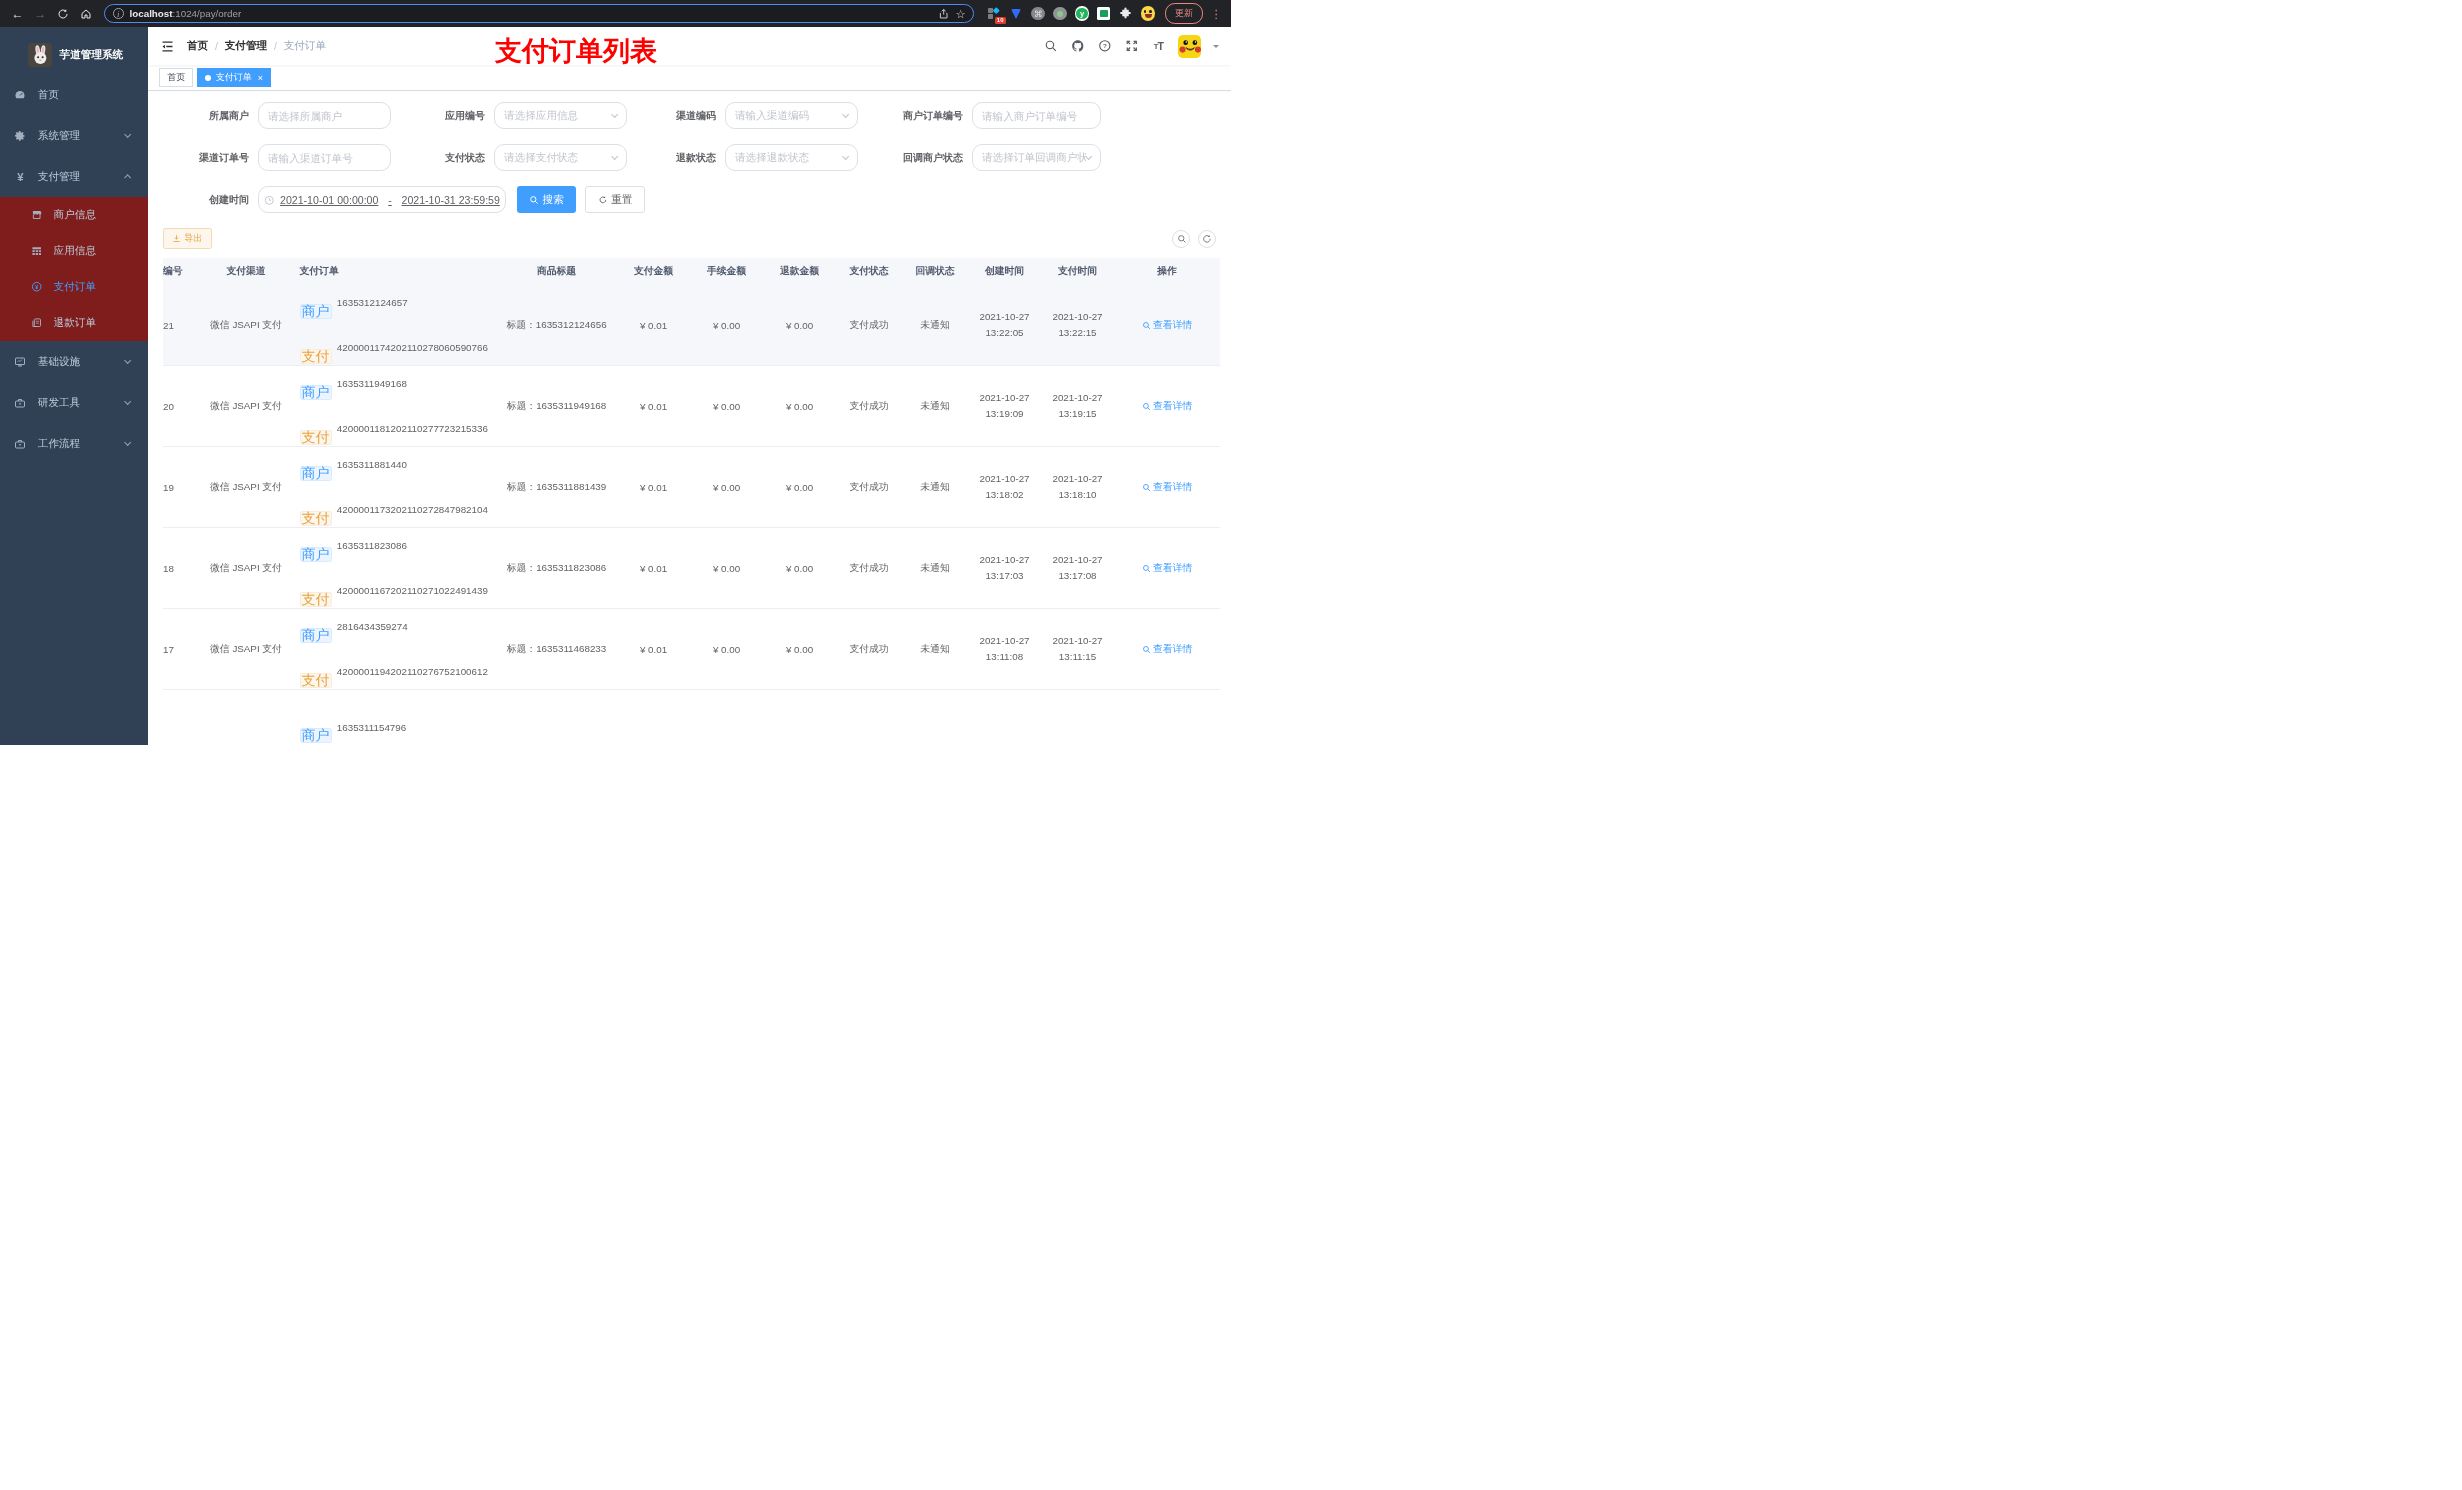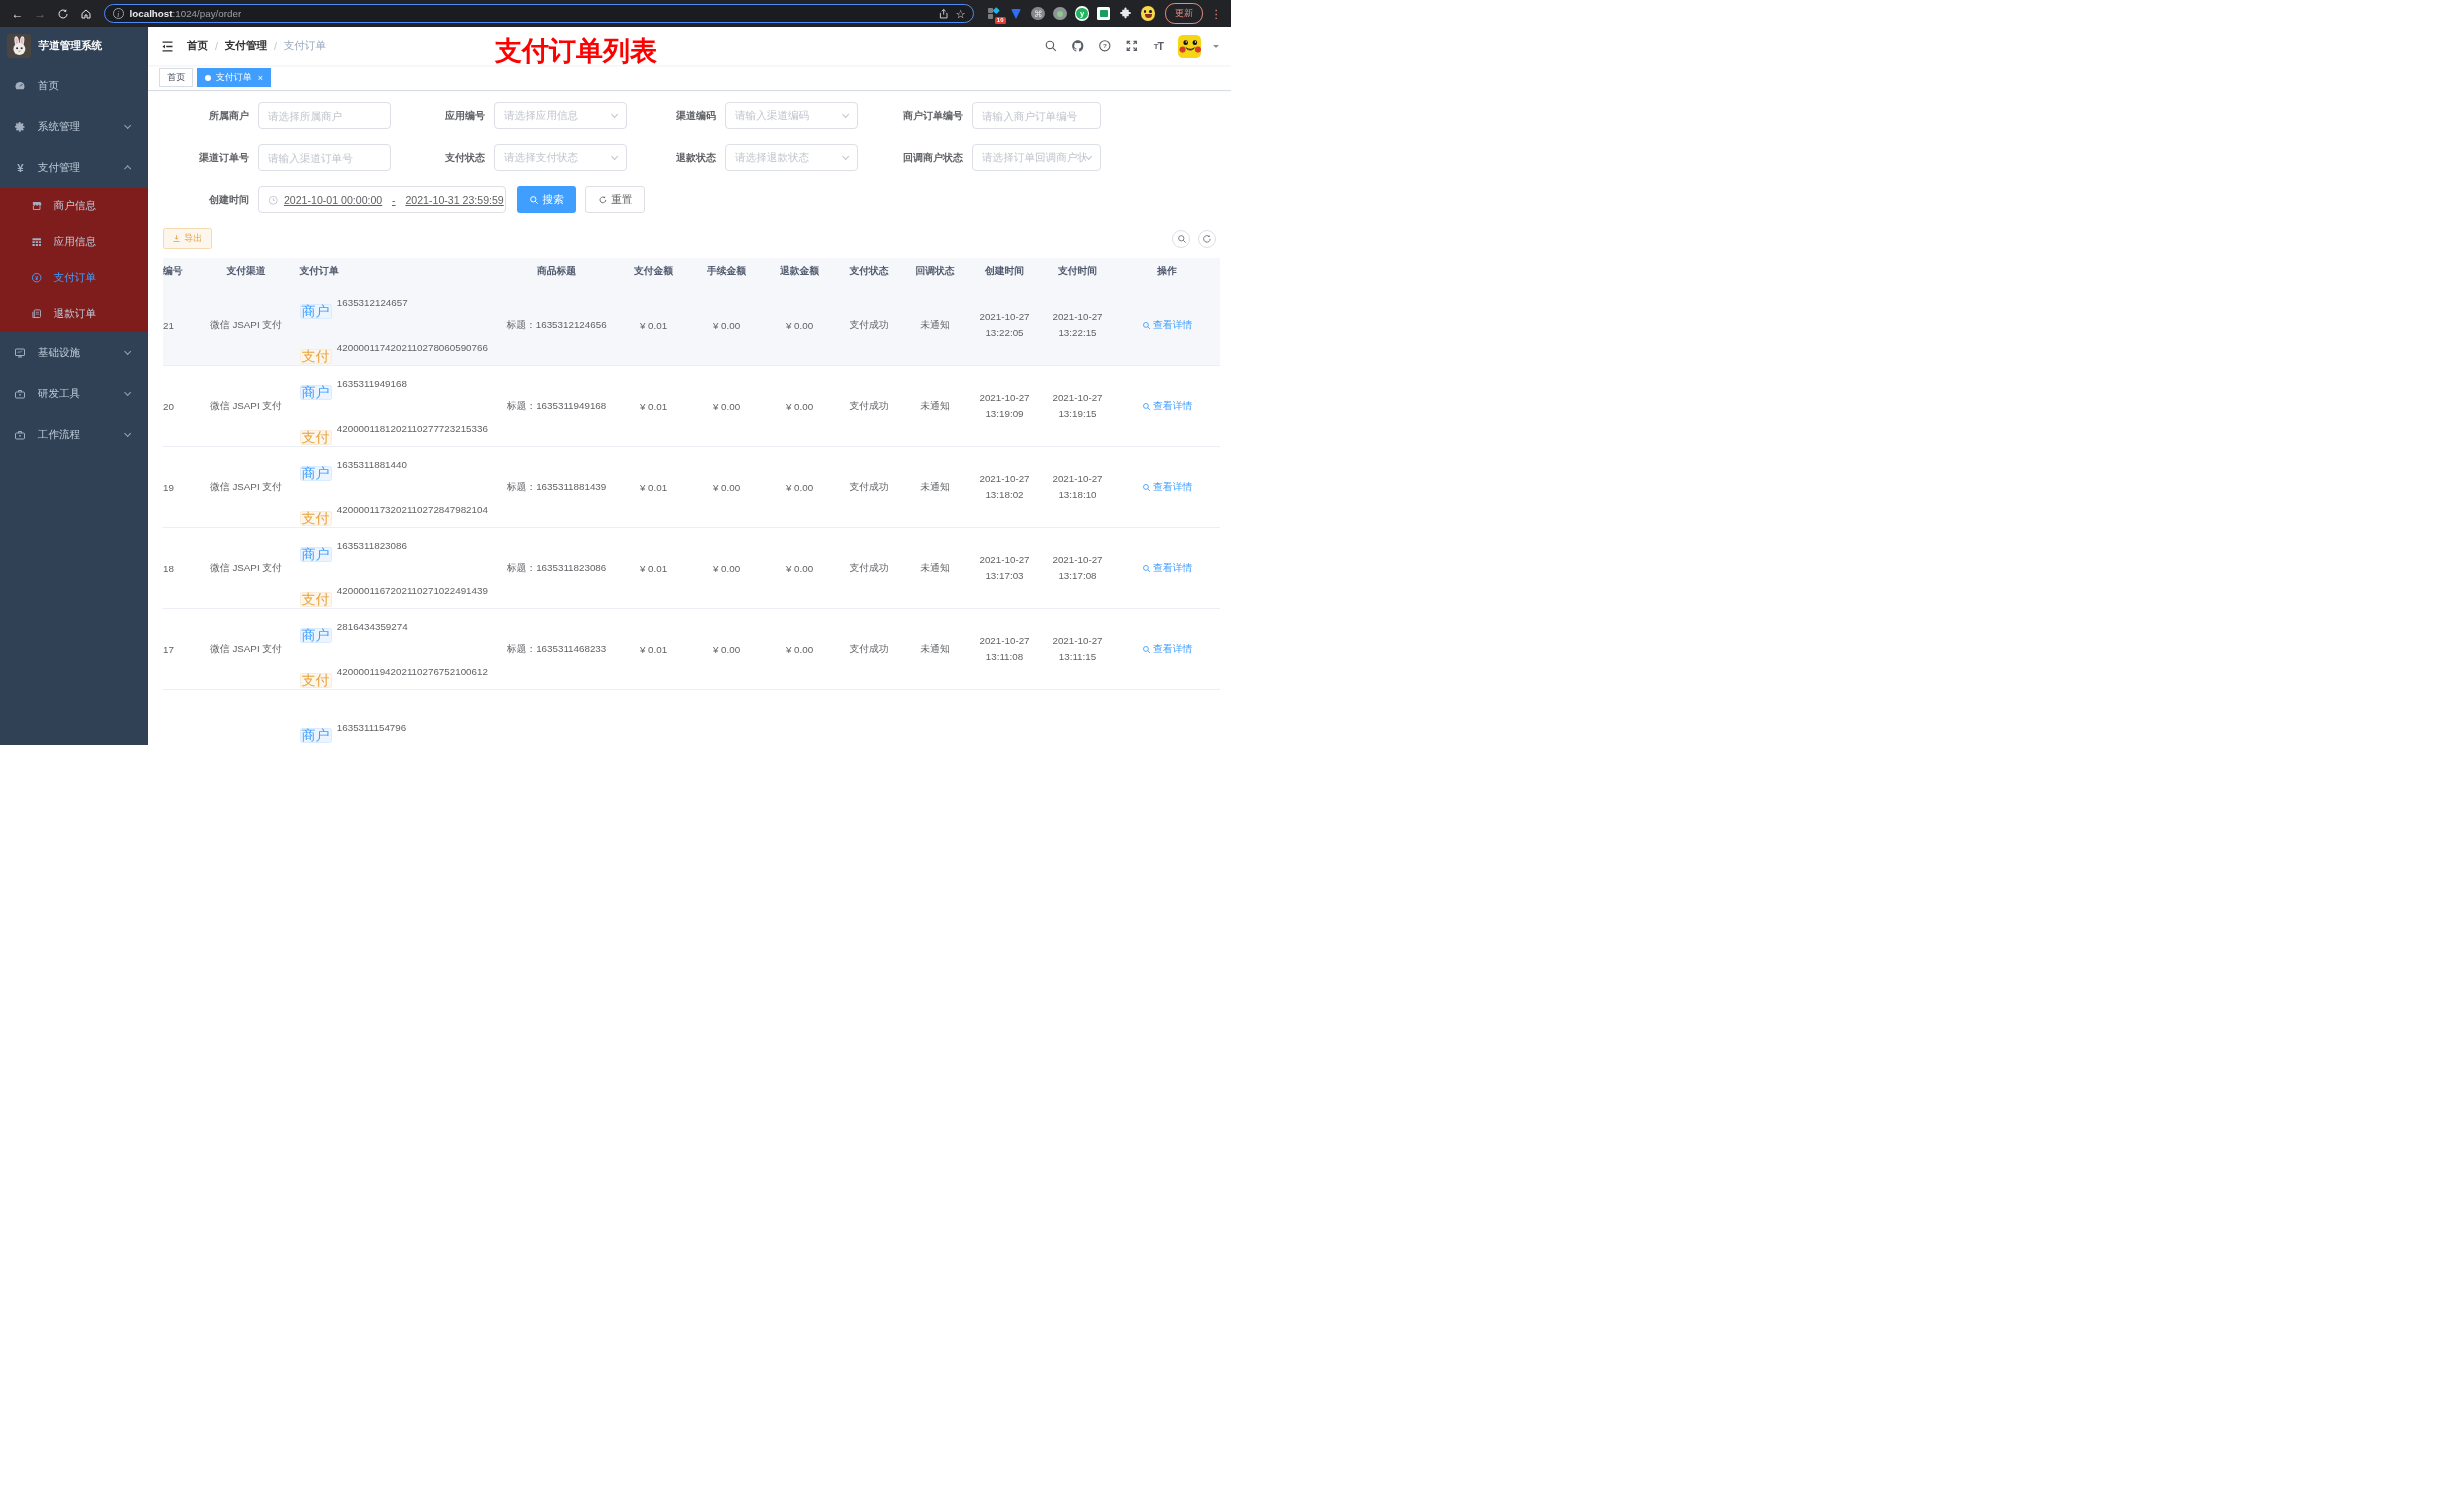--- a/index.html
+++ b/index.html
@@ -51,21 +51,21 @@
   .emoji b { position:absolute; left:3.8px; top:7.6px; width:6.8px; height:4.5px; background:#8c2d20; border-radius:0 0 6px 6px; }
   .updbtn { border:0.8px solid #e98b80; color:#e98b80; font-size:9px; border-radius:9.8px; padding:3px 9px;
             margin-left:3px; white-space:nowrap; }
   .dots3 { color:#e98b80; font-size:11.4px; letter-spacing:0; margin:0 1.5px 0 4.5px; }
 
   
   .app { display:flex; height:718px; }
 
   
   .sidebar { width:148px; background:#304156; color:#bfcbd9; flex:0 0 auto; font-size:10.6px; }
-  .logo { height:38px; display:flex; align-items:center; gap:7.6px; padding:0 7px; }
+  .logo { height:38px; display:flex; align-items:center; gap:7.6px; padding:0 28px;margin-top:9px; }
   .logo .limg { width:24px; height:24px; border-radius:3px; overflow:hidden; flex:0 0 auto; }
   .logo .ltit { color:#fff; font-weight:bold; font-size:10.6px; white-space:nowrap; }
   .mi { height:41px; display:flex; align-items:center; gap:10.6px; padding:0 13.6px; cursor:pointer; }
   .mi .mic { width:13.6px; height:13.6px; display:flex; align-items:center; justify-content:center; color:#a3aebf; font-size:11.4px; }
   .mi .mic svg { width:12px; height:12px; }
   .mi .mlabel { flex:1; }
   .chev { width:5.3px; height:5.3px; border-right:1.1px solid #96a2b3; border-bottom:1.1px solid #96a2b3;
           transform:rotate(45deg); margin-right:4.5px; margin-top:-2.3px; }
   .chev.up { transform:rotate(-135deg); margin-top:3px; }
   .submenu { background:#7f1d1d;text-align:right; }
@@ -100,22 +100,22 @@
           font-size:9px; color:#495060; background:#fff; cursor:pointer; }
   .vtag.active { background:#409eff; border-color:#409eff; color:#fff; }
   .vtag .dot { width:6px; height:6px; border-radius:50%; background:#fff; }
   .vtag .x { font-size:9px; margin-left:1.5px; }
 
   
   .content { flex:1; padding:11.4px 15px; overflow:hidden; }
   .frow { display:flex; align-items:center; margin-bottom:15px; }
   .flabel { font-size:10px; color:#606266; font-weight:700; text-align:right; padding-right:9px; white-space:nowrap; }
   .w1 { width:95px; } .w2 { width:103px; } .w3 { width:98px; } .w4 { width:114px; }
-  .field { height:27px; border:0.8px solid #dcdfe6; border-radius:4px; background:#fff; display:flex; align-items:center;
-           padding:0 9px; font-size:10.6px; color:#606266; }
+  .field { height:27px; border:0.8px solid #dcdfe6; border-radius:10px; background:#fff; display:flex; align-items:center;
+           padding:0 9px; font-size:10.6px; color:#606266;justify-content:center; }
   .fin { width:133px; } 
   .field input { border:none; outline:none; width:100%; font-size:10.6px; color:#606266; font-family:inherit; background:transparent; }
   .field input::placeholder { color:#c0c4cc; }
   .ph { color:#c0c4cc; flex:1; white-space:nowrap; overflow:hidden; }
   .selchev { width:5.3px; height:5.3px; border-right:1px solid #c0c4cc; border-bottom:1px solid #c0c4cc; transform:rotate(45deg); margin-top:-2.3px; flex:0 0 auto; }
   .datef { width:248px; gap:5.3px;text-decoration:underline; }
   .clockic { color:#c0c4cc; display:flex; } .clockic svg { width:10.6px; height:10.6px; }
   .dval { white-space:nowrap; } .dsep { margin:0 4.5px; color:#606266; }
   .btn { height:27px; border-radius:3px; font-size:10.6px; display:flex; align-items:center; gap:3.8px; padding:0 11.4px; cursor:pointer; border:0.8px solid transparent; white-space:nowrap; }
   .btn svg { width:9.8px; height:9.8px; }

